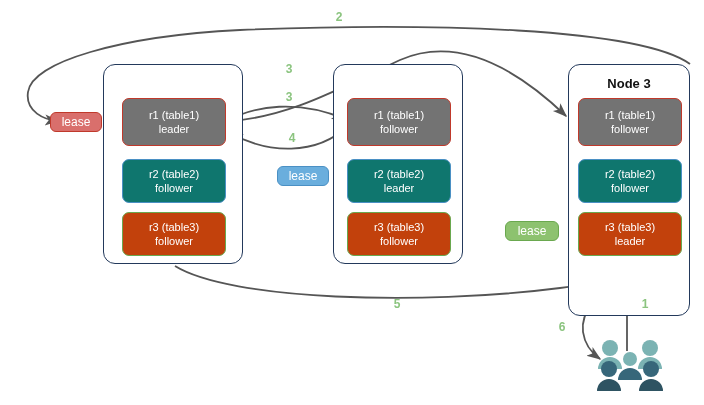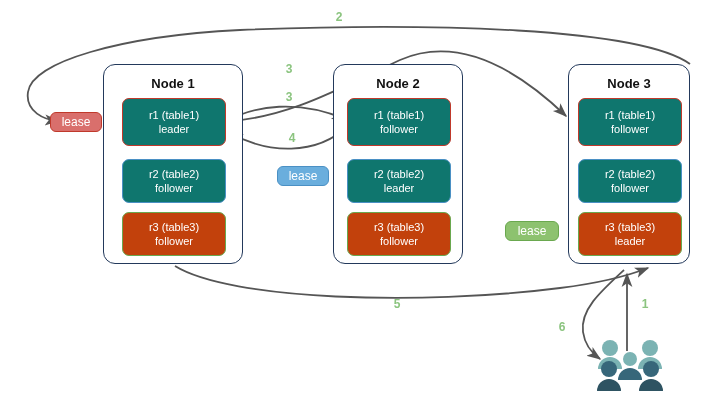--- a/index.html
+++ b/index.html
@@ -7,21 +7,21 @@
        font-family:"Liberation Sans","DejaVu Sans",sans-serif;}
   #stage{position:absolute;left:0;top:0;width:704px;height:405px;}
   svg.edges{position:absolute;left:0;top:0;width:704px;height:405px;pointer-events:none;}
 
   .node-box{position:absolute;border:1.6px solid #23395b;border-radius:12px;background:#ffffff;box-sizing:border-box;}
   .node-title{position:absolute;width:100%;text-align:center;font-size:13px;font-weight:bold;color:#111111;}
 
   .replica{position:absolute;border-radius:7px;box-sizing:border-box;
            display:flex;flex-direction:column;align-items:center;justify-content:center;
            color:#ffffff;font-size:11px;line-height:14px;text-align:center;}
-  .rep-red{background:#0f766e;border:1.6px solid #c0392b;}
+  .rep-red{background:#737373;border:1.6px solid #c0392b;}
   .rep-blue{background:#0f766e;border:1.6px solid #4a90c4;}
   .rep-green{background:#c2410c;border:1.6px solid #6aa84f;}
 
   .lease{position:absolute;border-radius:6px;box-sizing:border-box;
          display:flex;align-items:center;justify-content:center;
          color:#ffffff;font-size:12px;}
   .lease-red{background:#d96f6c;border:1.6px solid #c0392b;}
   .lease-blue{background:#6aaedd;border:1.6px solid #4a90c4;}
   .lease-green{background:#8dc26f;border:1.6px solid #6aa84f;}
 
@@ -50,52 +50,50 @@
     <path d="M 348,126 C 316,156 268,154 230,133" fill="none" stroke="#555555" stroke-width="1.8" marker-end="url(#ah)"></path>
 
     <path d="M 175,266 C 230,300 420,306 560,288 C 600,283 630,275 648,268" fill="none" stroke="#555555" stroke-width="1.8" marker-end="url(#ah)"></path>
 
     <path d="M 627,351 L 627,274" fill="none" stroke="#555555" stroke-width="1.8" marker-end="url(#ah)"></path>
 
     <path d="M 624,270 C 600,292 580,310 583,332 C 585,346 593,354 600,359" fill="none" stroke="#555555" stroke-width="1.8" marker-end="url(#ah)"></path>
   </svg>
 
   <div class="node-box" style="left:103px;top:64px;width:140px;height:200px;">
-    <div class="node-title" style="top:11px;">Node 1</div>
     <div class="replica rep-red" style="left:18px;top:33px;width:104px;height:48px;">
       <span>r1 (table1)</span>
       <span>leader</span>
     </div>
     <div class="replica rep-blue" style="left:18px;top:94px;width:104px;height:44px;">
       <span>r2 (table2)</span>
       <span>follower</span>
     </div>
     <div class="replica rep-green" style="left:18px;top:147px;width:104px;height:44px;">
       <span>r3 (table3)</span>
       <span>follower</span>
     </div>
   </div>
 
   <div class="node-box" style="left:333px;top:64px;width:130px;height:200px;">
-    <div class="node-title" style="top:11px;">Node 2</div>
     <div class="replica rep-red" style="left:13px;top:33px;width:104px;height:48px;">
       <span>r1 (table1)</span>
       <span>follower</span>
     </div>
     <div class="replica rep-blue" style="left:13px;top:94px;width:104px;height:44px;">
       <span>r2 (table2)</span>
       <span>leader</span>
     </div>
     <div class="replica rep-green" style="left:13px;top:147px;width:104px;height:44px;">
       <span>r3 (table3)</span>
       <span>follower</span>
     </div>
   </div>
 
-  <div class="node-box" style="left:568px;top:64px;width:122px;height:200px;">
+  <div class="node-box" style="left:568px;top:64px;width:122px;height:252px;">
     <div class="node-title" style="top:11px;">Node 3</div>
     <div class="replica rep-red" style="left:9px;top:33px;width:104px;height:48px;">
       <span>r1 (table1)</span>
       <span>follower</span>
     </div>
     <div class="replica rep-blue" style="left:9px;top:94px;width:104px;height:44px;">
       <span>r2 (table2)</span>
       <span>follower</span>
     </div>
     <div class="replica rep-green" style="left:9px;top:147px;width:104px;height:44px;">

